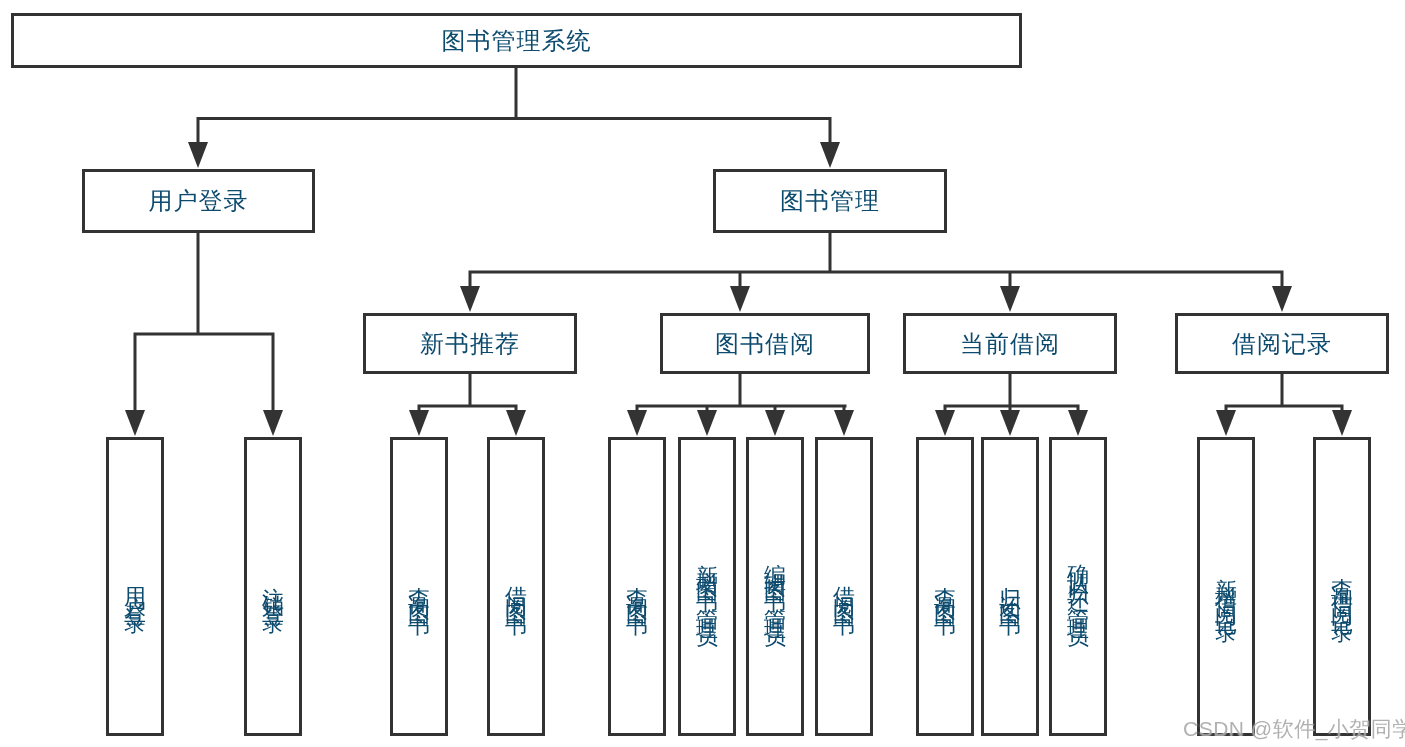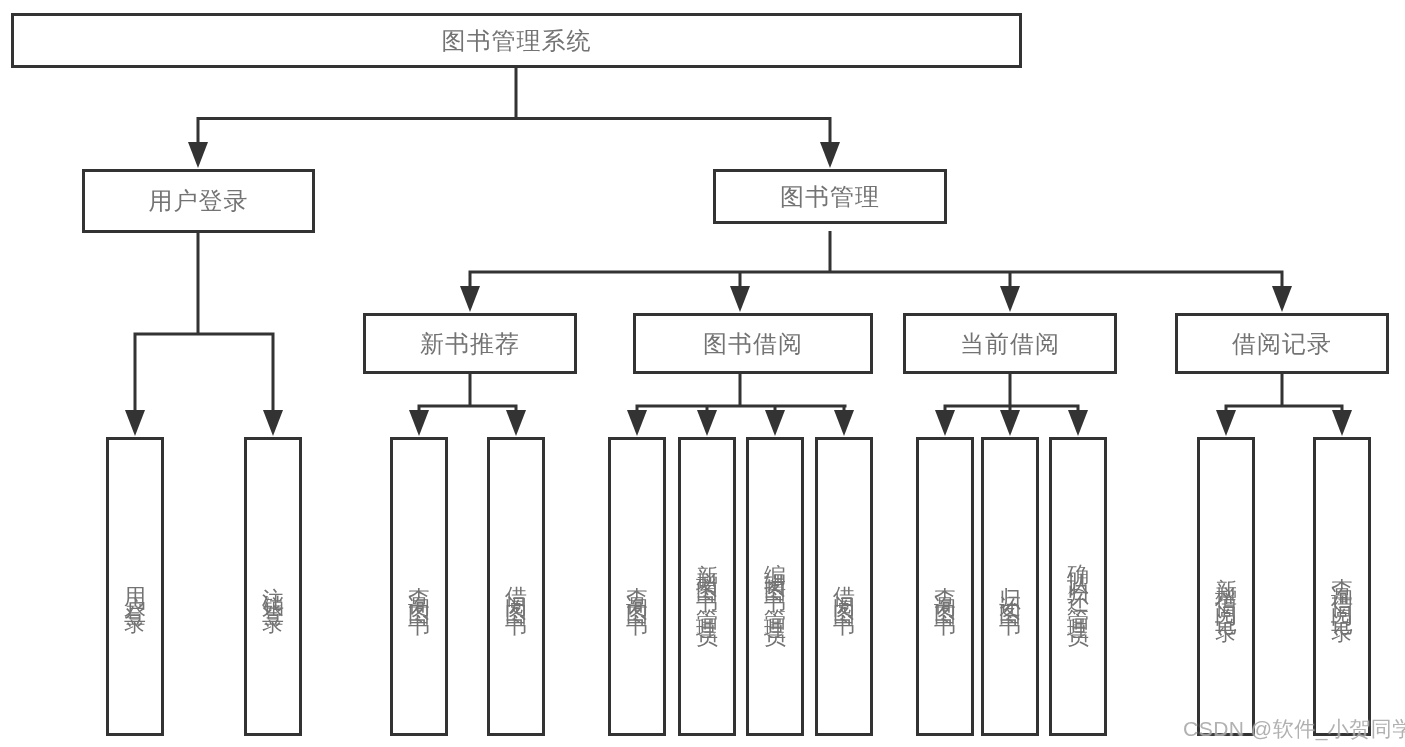--- a/index.html
+++ b/index.html
@@ -14,43 +14,43 @@
   svg.connectors {
     position: absolute;
     left: 0; top: 0;
     width: 1405px; height: 747px;
   }
   .box {
     position: absolute;
     box-sizing: border-box;
     background: #ffffff;
     border: 3px solid #333333;
-    color: #737373;
+    color: #0c4a6e;
     display: flex;
     align-items: center;
     justify-content: center;
     text-align: center;
   }
   .hbox { font-size: 24px; letter-spacing: 1px; }
   .vbox {
     writing-mode: vertical-rl;
     text-orientation: mixed;
     font-size: 22px;
     letter-spacing: 9px;
     line-height: 52px;
     top: 437px;
     width: 58px;
     height: 299px;
   }
   
   .n-root { left: 11px;  top: 13px;  width: 1011px; height: 55px; }
   .n-2a   { left: 82px;  top: 169px; width: 233px;  height: 64px; }
-  .n-2b   { left: 713px; top: 169px; width: 234px;  height: 55px; }
+  .n-2b   { left: 713px; top: 169px; width: 234px;  height: 64px; }
   .n-3a   { left: 363px; top: 313px; width: 214px;  height: 61px; }
-  .n-3b   { left: 633px; top: 313px; width: 240px;  height: 61px; font-family: Liberation Serif, serif; }
+  .n-3b   { left: 660px; top: 313px; width: 210px;  height: 61px; font-family: Liberation Serif, serif; }
   .n-3c   { left: 903px; top: 313px; width: 214px;  height: 61px; text-align: right; }
   .n-3d   { left: 1175px; top: 313px; width: 214px; height: 61px; }
   .l-1a { left: 106px;  }
   .l-1b { left: 244px;  }
   .l-2a { left: 390px;  }
   .l-2b { left: 487px;  }
   .l-3a { left: 608px;  }
   .l-3b { left: 678px;  }
   .l-3c { left: 746px;  }
   .l-3d { left: 815px;  }

